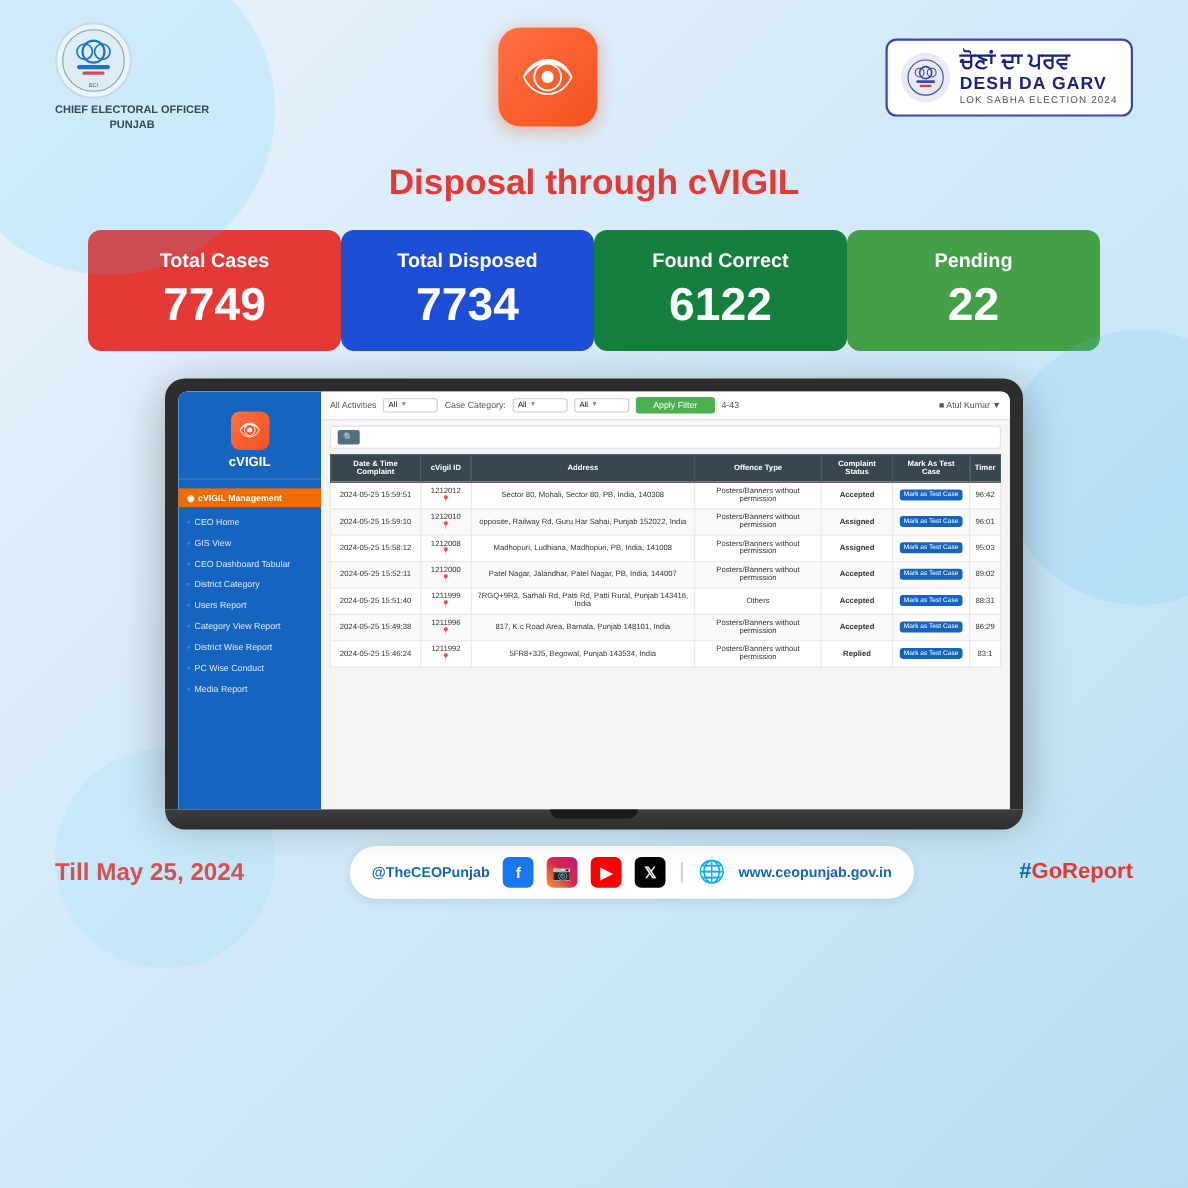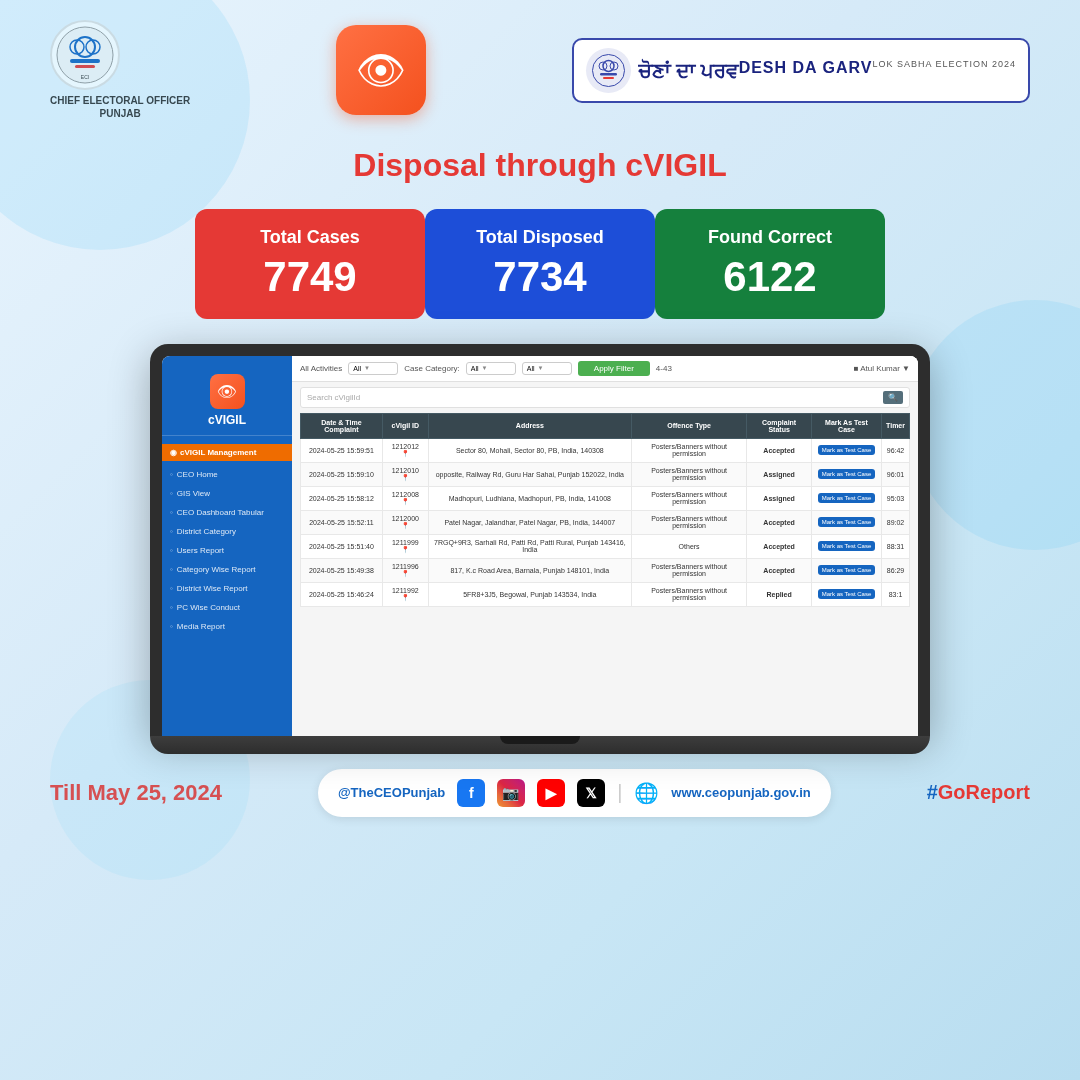--- a/index.html
+++ b/index.html
@@ -434,21 +434,21 @@
     .desh-emblem-circle {
       width: 45px; height: 45px;
       background: #e8eaf6;
       border-radius: 50%;
       display: flex;
       align-items: center;
       justify-content: center;
     }
     .desh-text-block {
       display: flex;
-      flex-direction: row;
+      flex-direction: column;
     }
   </style>
 </head>
 <body>
 
 <div class="bg-circle bg-circle-1"></div>
 <div class="bg-circle bg-circle-2"></div>
 <div class="bg-circle bg-circle-3"></div>
 
 <div class="header">
@@ -506,20 +506,24 @@
     <div class="stat-value">7749</div>
   </div>
   <div class="stat-card stat-card-orange">
     <div class="stat-label">Total Disposed</div>
     <div class="stat-value">7734</div>
   </div>
   <div class="stat-card stat-card-teal">
     <div class="stat-label">Found Correct</div>
     <div class="stat-value">6122</div>
   </div>
+  <div class="stat-card stat-card-green">
+    <div class="stat-label">Pending</div>
+    <div class="stat-value">22</div>
+  </div>
 </div>
 
 <div class="laptop-section">
   <div class="laptop-container">
     <div class="laptop-screen-outer">
       <div class="laptop-screen-inner">
         <div class="app-layout">
 
           <div class="app-sidebar">
             <div class="sidebar-logo-area">
@@ -528,21 +532,21 @@
             </div>
             <div class="sidebar-section-header">
               <span>◉</span>
               <span>cVIGIL Management</span>
             </div>
             <div class="sidebar-item-label">CEO Home</div>
             <div class="sidebar-item-label">GIS View</div>
             <div class="sidebar-item-label">CEO Dashboard Tabular</div>
             <div class="sidebar-item-label">District Category</div>
             <div class="sidebar-item-label">Users Report</div>
-            <div class="sidebar-item-label">Category Wise Report</div>
+            <div class="sidebar-item-label">Category View Report</div>
             <div class="sidebar-item-label">District Wise Report</div>
             <div class="sidebar-item-label">PC Wise Conduct</div>
             <div class="sidebar-item-label">Media Report</div>
           </div>
 
           <div class="app-main">
 
             <div class="app-topbar">
               <span class="filter-label">All Activities</span>
               <div class="filter-select">
@@ -559,21 +563,20 @@
                 <span class="filter-select-arrow">▼</span>
               </div>
               <button class="apply-btn">Apply Filter</button>
               <span class="filter-label">4-43</span>
               <span class="user-info">
                 ■ <span>Atul Kumar</span> ▼
               </span>
             </div>
 
             <div class="search-bar">
-              <span class="search-placeholder">Search cVigilId</span>
               <button class="search-btn">🔍</button>
             </div>
 
             <table class="data-table">
               <thead>
                 <tr>
                   <th>Date &amp; Time Complaint</th>
                   <th>cVigil ID</th>
                   <th>Address</th>
                   <th>Offence Type</th>

